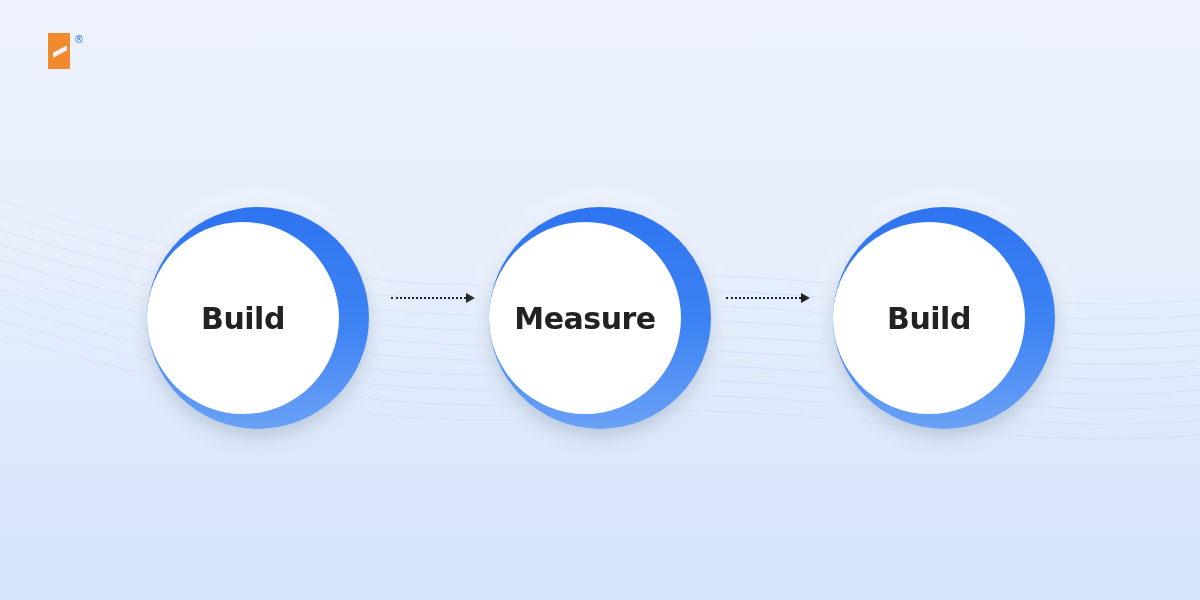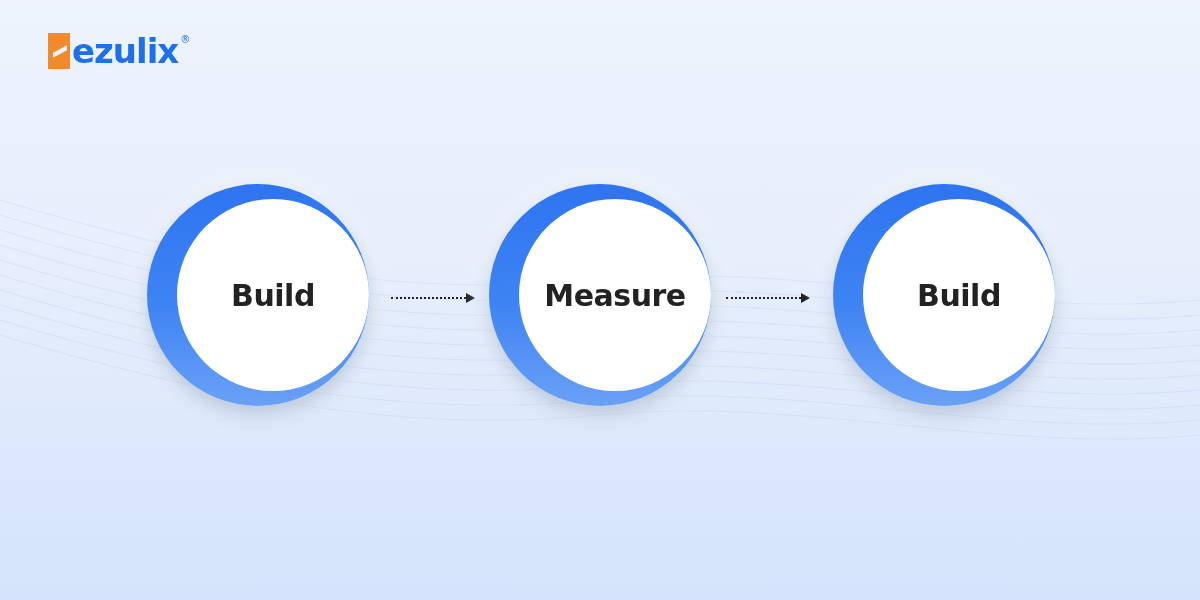--- a/index.html
+++ b/index.html
@@ -22,24 +22,24 @@
       background: #eef3fd; transform: skewY(-28deg);
     }
     .logo-text {
       font-family: "DejaVu Sans", sans-serif; font-weight: bold; font-size: 34px;
       color: #1f6fe8; letter-spacing: -1px; line-height: 1;
     }
     .logo-reg {
       font-size: 10px; color: #1f6fe8; align-self: flex-start; margin-left: 2px; margin-top: 3px;
     }
     .step {
-      position: absolute; top: 184px; width: 222px; height: 222px; border-radius: 50%;
+      position: absolute; top: 207px; width: 222px; height: 222px; border-radius: 50%;
       background: linear-gradient(180deg, #2e74f0 0%, #3f84f3 55%, #6aa1f6 100%);
       box-shadow: 0 8px 18px rgba(40, 80, 120, 0.25), 0 0 30px rgba(255,255,255,0.7);
-      display: flex; align-items: center; justify-content: flex-end;
+      display: flex; align-items: center; justify-content: flex-start;
     }
     .step-inner {
       width: 192px; height: 192px; border-radius: 50%; background: #ffffff;
       display: flex; align-items: center; justify-content: center;
     }
     .step-label {
       font-family: "DejaVu Sans", sans-serif; font-weight: bold; font-size: 30px;
       color: #222222; letter-spacing: -0.5px;
     }
     .arrow {
@@ -66,21 +66,20 @@
     <path d="M0 275 C 200 335, 400 375, 600 355 S 1000 395, 1200 375"></path>
     <path d="M0 290 C 200 350, 400 390, 600 370 S 1000 410, 1200 390"></path>
     <path d="M0 305 C 200 365, 400 405, 600 385 S 1000 425, 1200 405"></path>
     <path d="M0 320 C 200 380, 400 420, 600 400 S 1000 440, 1200 420"></path>
     <path d="M0 335 C 200 395, 400 435, 600 415 S 1000 455, 1200 435"></path>
   </g>
 </svg>
 
 <div class="logo">
   <div class="logo-mark"></div>
-  <span class="logo-text">ezulix</span>
   <span class="logo-reg">®</span>
 </div>
 
 <div class="step" style="left:147px;">
   <div class="step-inner">
     <span class="step-label">Build</span>
   </div>
 </div>
 
 <div class="arrow" style="left:391px; width:84px;">

